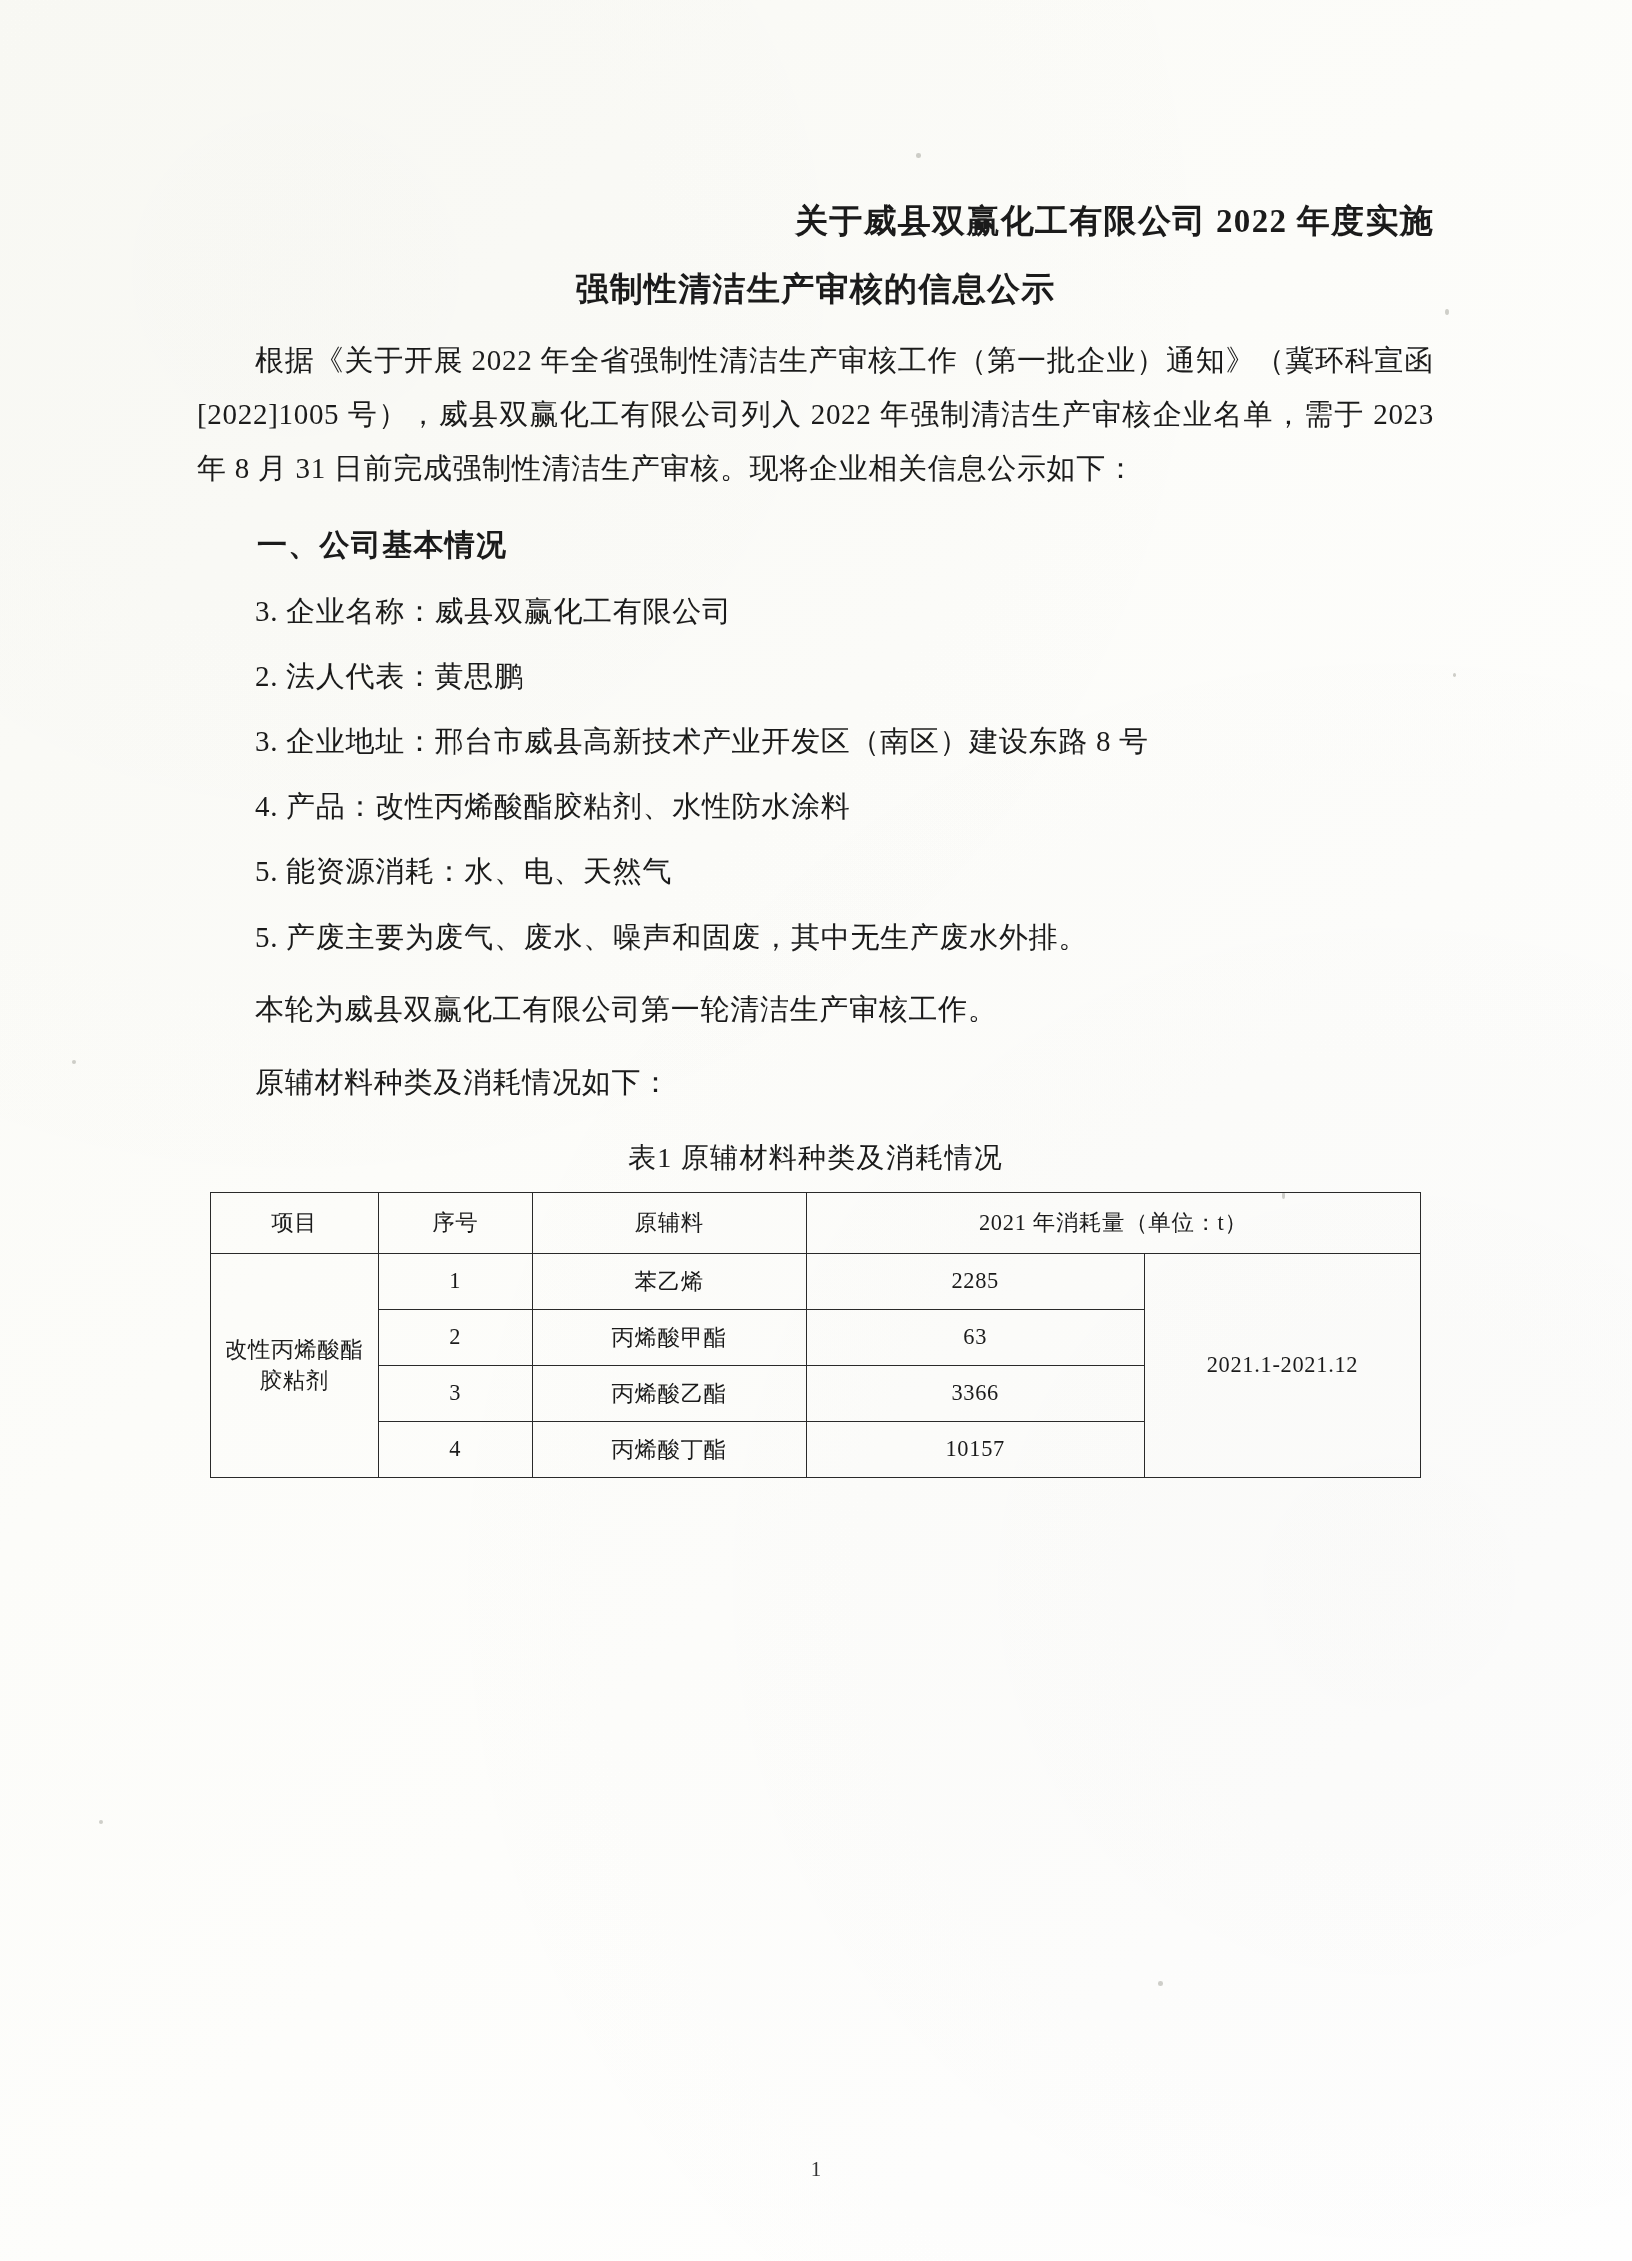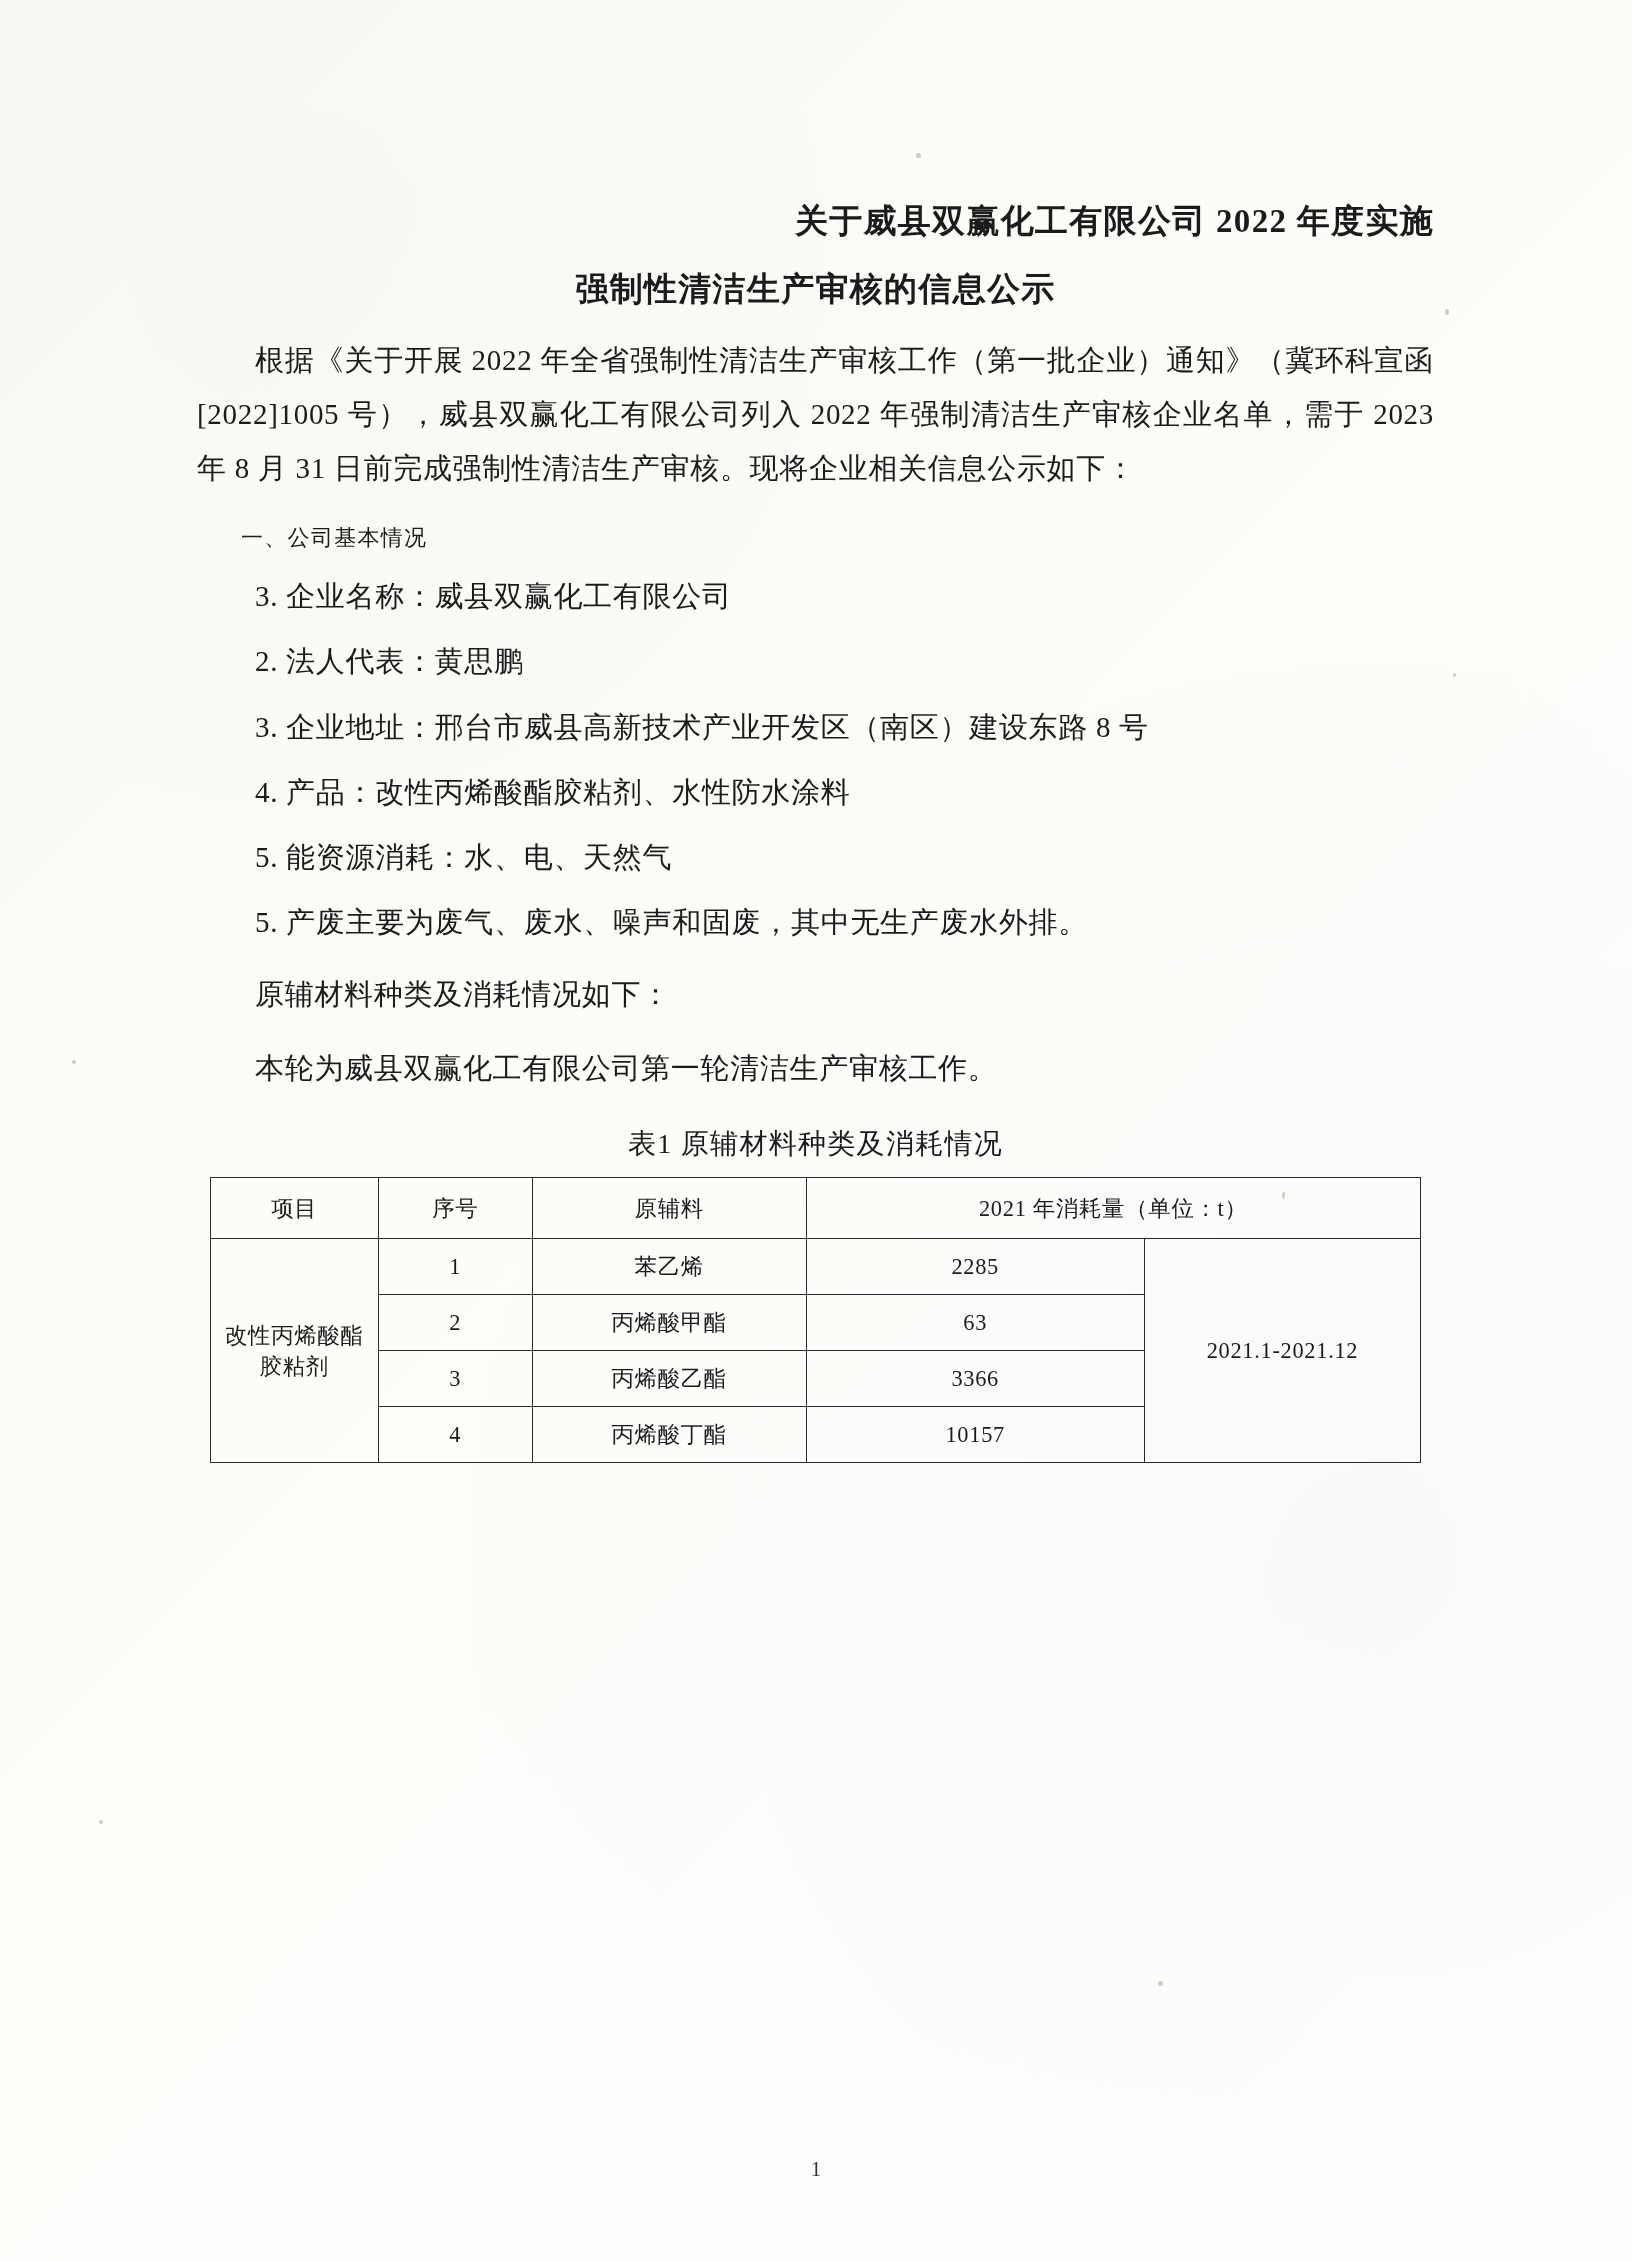--- a/index.html
+++ b/index.html
@@ -49,22 +49,22 @@
   }
   .para {
     font-size: 29px;
     line-height: 1.85;
     text-align: justify;
     text-indent: 2em;
     margin-top: 20px;
     letter-spacing: 0.7px;
   }
   .section-head {
-    font-size: 22px;
-    font-weight: normal;
+    font-size: 30px;
+    font-weight: bold;
     line-height: 1.8;
     text-indent: 2em;
     margin-top: 22.4px;
     letter-spacing: 1.3px;
   }
   .list-item {
     font-size: 29px;
     line-height: 1.8;
     text-indent: 2em;
     margin-top: 13px;
@@ -137,22 +137,22 @@
 
     <div class="section-head">一、公司基本情况</div>
 
     <div class="list-item">3. 企业名称：威县双赢化工有限公司</div>
     <div class="list-item">2. 法人代表：黄思鹏</div>
     <div class="list-item">3. 企业地址：邢台市威县高新技术产业开发区（南区）建设东路 8 号</div>
     <div class="list-item">4. 产品：改性丙烯酸酯胶粘剂、水性防水涂料</div>
     <div class="list-item">5. 能资源消耗：水、电、天然气</div>
     <div class="list-item">5. 产废主要为废气、废水、噪声和固废，其中无生产废水外排。</div>
 
+    <div class="para">本轮为威县双赢化工有限公司第一轮清洁生产审核工作。</div>
     <div class="para">原辅材料种类及消耗情况如下：</div>
-    <div class="para">本轮为威县双赢化工有限公司第一轮清洁生产审核工作。</div>
 
     <div class="table-caption">表1 原辅材料种类及消耗情况</div>
 
     <table class="mat-table">
       <thead>
         <tr>
           <td class="col-item">项目</td>
           <td class="col-no">序号</td>
           <td class="col-mat">原辅料</td>
           <td class="col-amt" colspan="2">2021 年消耗量（单位：t）</td>

